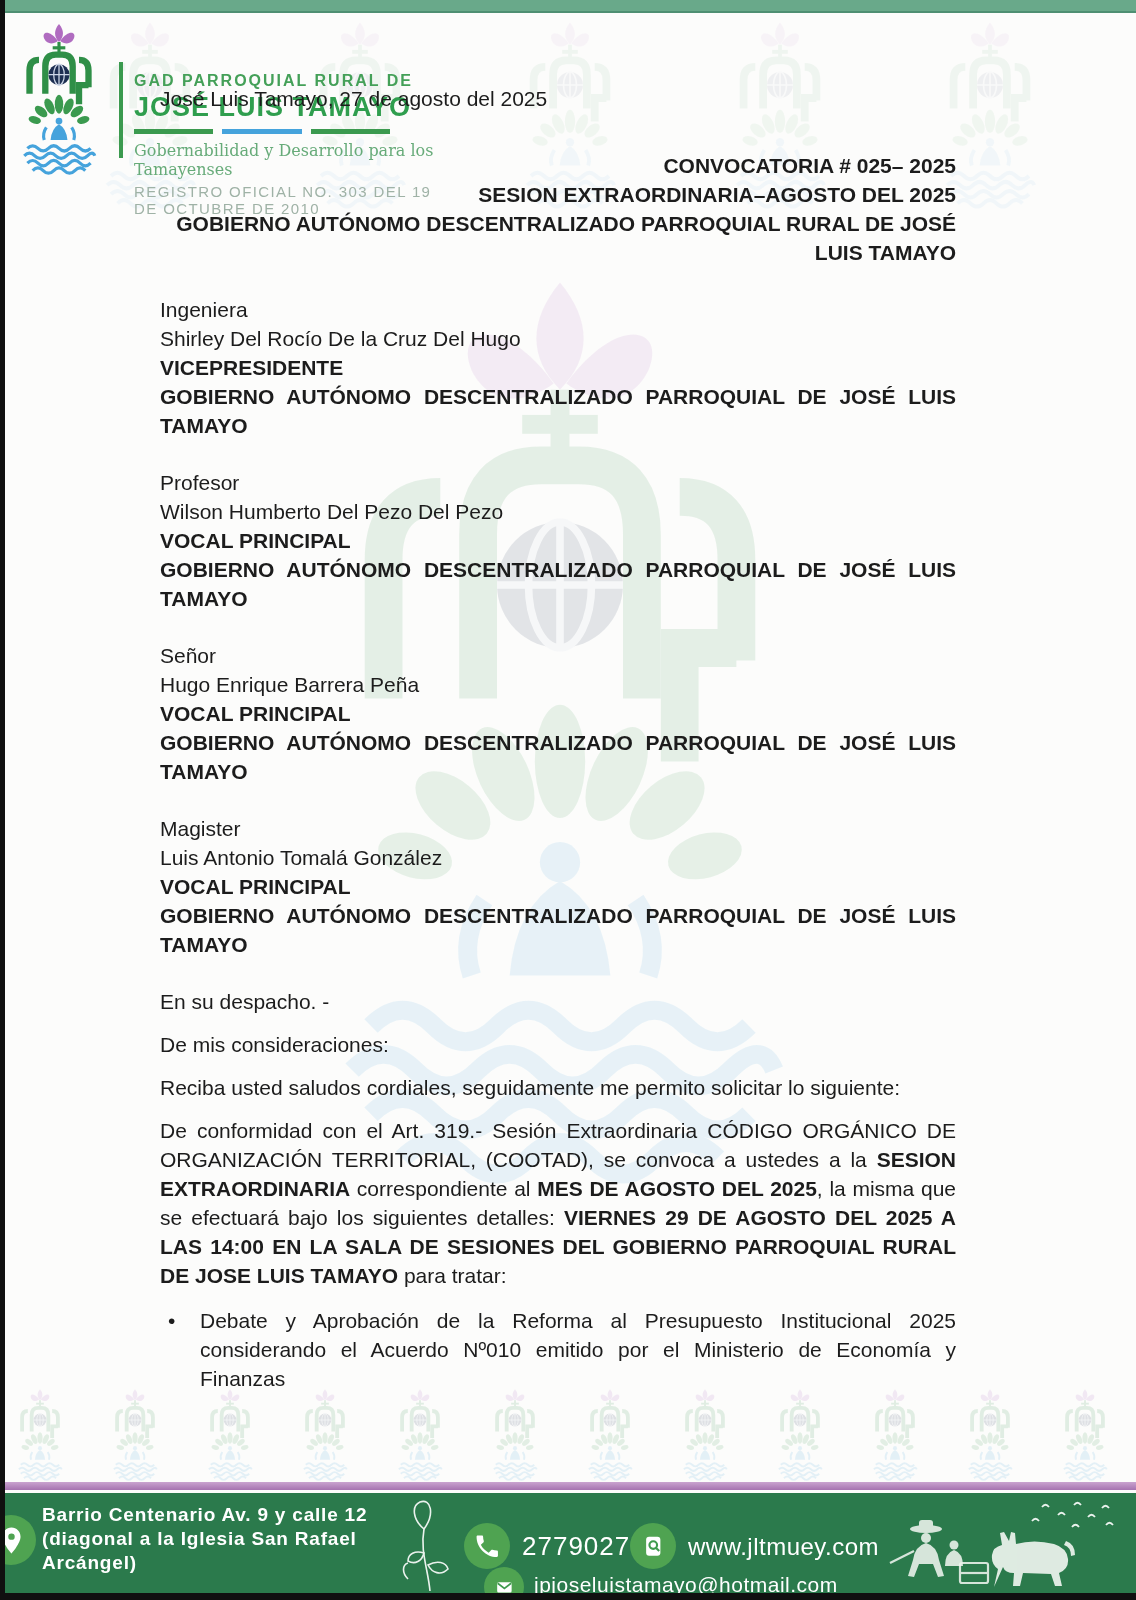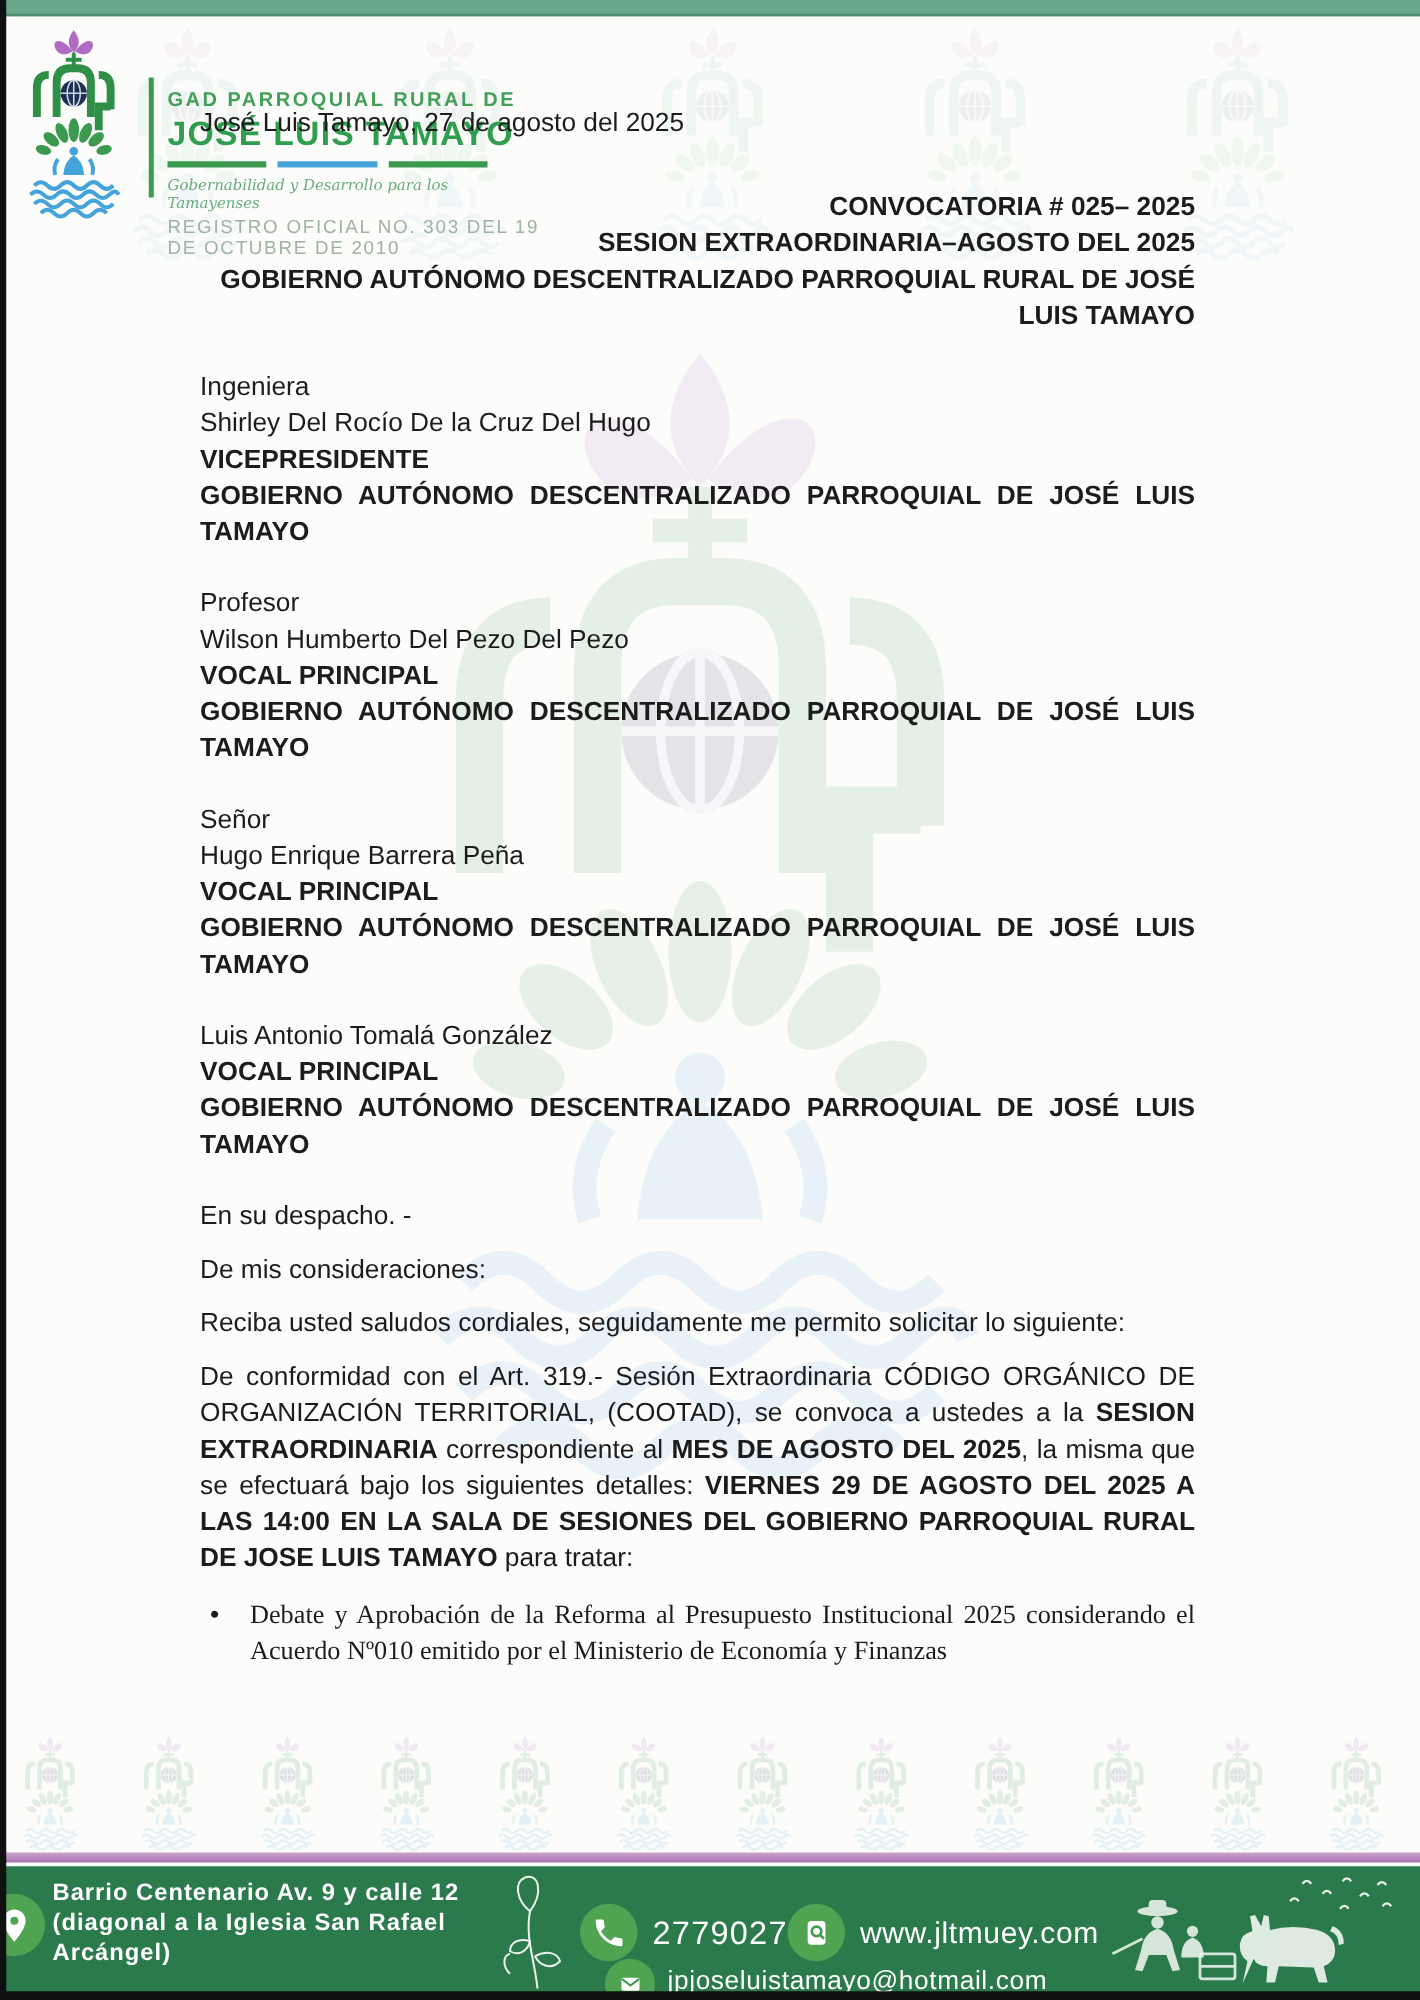--- a/index.html
+++ b/index.html
@@ -17,36 +17,36 @@
   
   .logo-svg{position:absolute;left:6px;top:22px;width:106px;height:158px;z-index:3;}
   .logo-divider{position:absolute;left:119px;top:62px;width:4px;height:96px;background:#3b9a4f;z-index:3;}
   .logo-text{position:absolute;left:134px;top:72px;width:300px;z-index:3;}
   .org-small{font-size:16px;letter-spacing:2px;color:#44a058;font-weight:700;}
   .org-name{font-size:27px;letter-spacing:1px;color:#2f9e4e;font-weight:700;margin-top:2px;}
   .bars{display:flex;gap:9px;margin-top:6px;width:256px;}
   .bars span{height:5px;flex:1;}
   .bar-g{background:#3b9a4f;}
   .bar-b{background:#45a3dc;}
-  .tagline{margin-top:7px;font-family:"DejaVu Serif",serif;font-style:italic;font-size:12px;color:#67ab79;}
+  .tagline{margin-top:7px;font-family:"DejaVu Serif",serif;font-size:16px;color:#67ab79;}
   .registry{margin-top:4px;font-size:15px;letter-spacing:1.4px;color:#9fb2a6;}
   .date-line{position:absolute;left:160px;top:87px;width:796px;text-align:left;font-size:21px;z-index:3;}
   
   .content{position:absolute;left:160px;top:151px;width:796px;font-size:21px;line-height:29px;z-index:3;}
   .title-block{text-align:right;font-weight:700;margin-bottom:28px;}
   .recipient{margin-bottom:28px;}
   .r-role,.r-org{font-weight:700;}
   .r-org{text-align:justify;}
   .line-p{margin:0 0 14px 0;}
   .para{margin:14px 0 0 0;text-align:justify;}
   .b{font-weight:700;}
   .bullet-item{margin-top:16px;display:flex;}
   .bullet-marker{width:40px;flex:0 0 40px;padding-left:8px;box-sizing:border-box;}
   .bullet-marker::before{content:"•";font-size:21px;}
-  .bullet-text{flex:1;text-align:justify;font-family:Liberation Serif, serif;}
+  .bullet-text{flex:1;text-align:justify;}
   
   .purple-line{position:absolute;left:0;top:1482px;width:1136px;height:8px;z-index:30;
                background:linear-gradient(#caa3cf,#a673b0);}
   .footer{position:absolute;left:0;top:1493px;width:1136px;height:101px;background:#2b7a4c;z-index:31;color:#ffffff;}
   .icon-circle{position:absolute;border-radius:50%;background:#4fa351;display:flex;align-items:center;justify-content:center;}
   .pin-circle{left:-14px;top:22px;width:50px;height:50px;}
   .phone-circle{left:464px;top:30px;width:46px;height:46px;}
   .mail-circle{left:484px;top:74px;width:40px;height:40px;}
   .web-circle{left:630px;top:30px;width:46px;height:46px;}
   .icon-circle svg{width:62%;height:62%;}
@@ -199,20 +199,21 @@
     </div>
 
     <div class="recipient">
       <div>Señor</div>
       <div>Hugo Enrique Barrera Peña</div>
       <div class="r-role">VOCAL PRINCIPAL</div>
       <div class="r-org">GOBIERNO AUTÓNOMO DESCENTRALIZADO PARROQUIAL DE JOSÉ LUIS TAMAYO</div>
     </div>
 
     <div class="recipient">
+      <div>Magister</div>
       <div>Luis Antonio Tomalá González</div>
       <div class="r-role">VOCAL PRINCIPAL</div>
       <div class="r-org">GOBIERNO AUTÓNOMO DESCENTRALIZADO PARROQUIAL DE JOSÉ LUIS TAMAYO</div>
     </div>
 
     <p class="line-p">En su despacho. -</p>
     <p class="line-p">De mis consideraciones:</p>
     <p class="line-p">Reciba usted saludos cordiales, seguidamente me permito solicitar lo siguiente:</p>
 
     <p class="para"><span>De conformidad con el Art. 319.- Sesión Extraordinaria </span><span>CÓDIGO ORGÁNICO DE ORGANIZACIÓN TERRITORIAL, (COOTAD)</span><span>, se convoca a ustedes a la </span><span class="b">SESION EXTRAORDINARIA</span><span> correspondiente al </span><span class="b">MES DE AGOSTO DEL 2025</span><span>, la misma que se efectuará bajo los siguientes detalles: </span><span class="b">VIERNES 29 DE AGOSTO DEL 2025 A LAS 14:00 EN LA SALA DE SESIONES DEL GOBIERNO PARROQUIAL RURAL DE JOSE LUIS TAMAYO</span><span> para tratar:</span></p>

